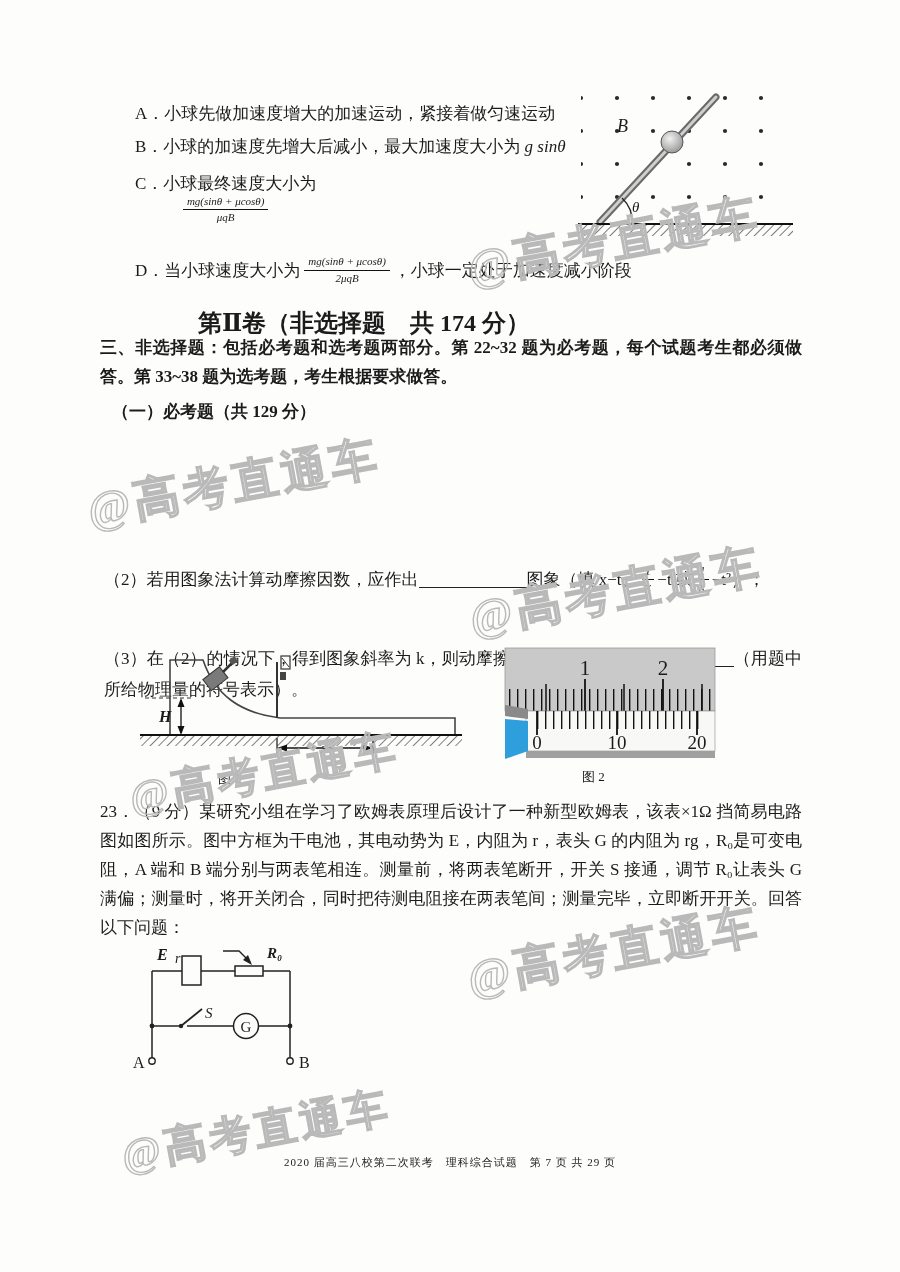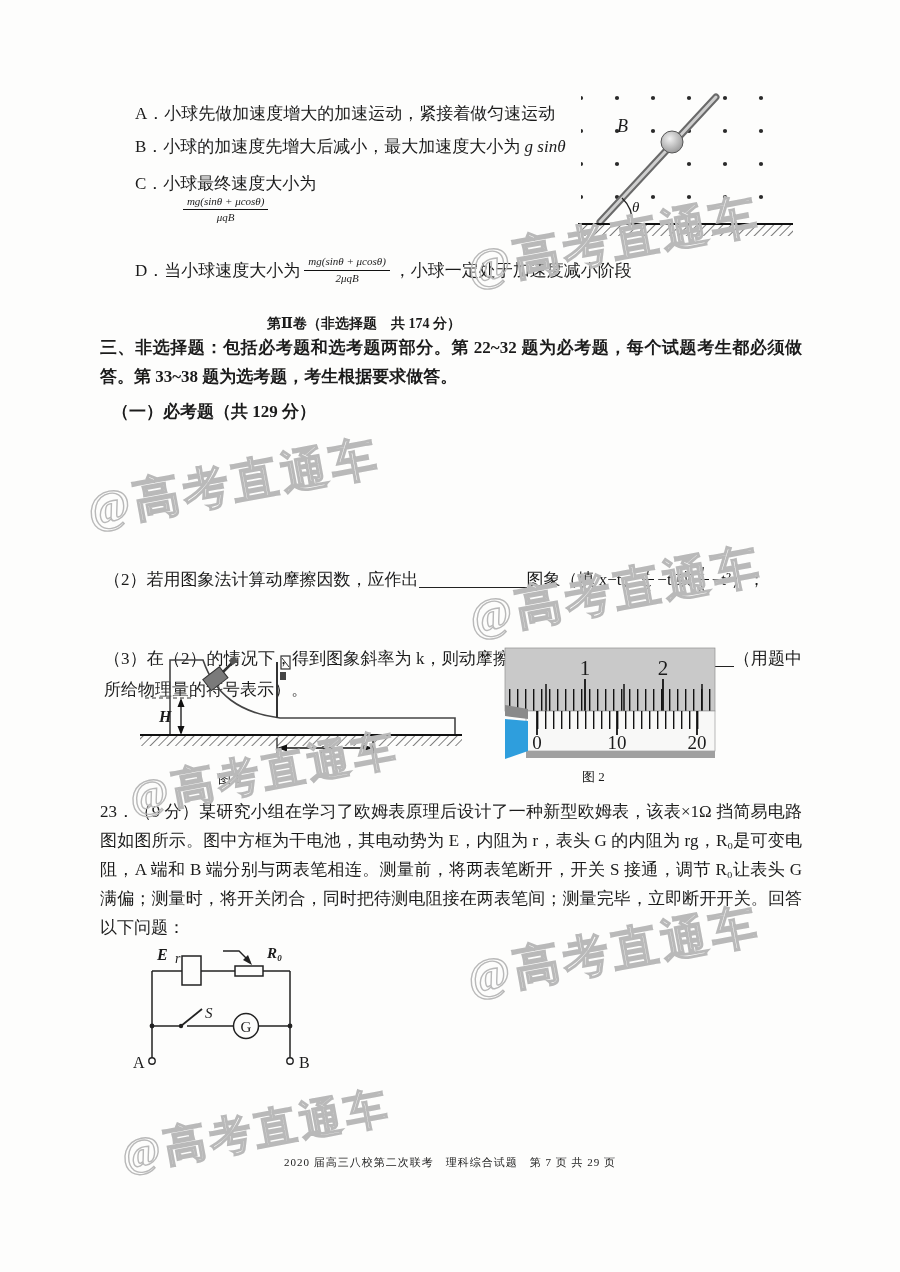--- a/index.html
+++ b/index.html
@@ -79,21 +79,21 @@
     <line x1="25" y1="130" x2="141" y2="5" stroke="#6a6a6a" stroke-width="7" stroke-linecap="round"></line>
     <line x1="25" y1="130" x2="141" y2="5" stroke="#cfcfcf" stroke-width="3" stroke-linecap="round"></line>
     <circle cx="97" cy="50" r="11" fill="url(#ballGrad)" stroke="#555" stroke-width="1"></circle>
     <path d="M 57 132 A 32 32 0 0 0 47 106" fill="none" stroke="#222" stroke-width="1.3"></path>
     <text x="57" y="120" font-size="15" font-style="italic">θ</text>
     <text x="42" y="40" font-size="18" font-style="italic">B</text>
     <line x1="3" y1="132" x2="218" y2="132" stroke="#111" stroke-width="2"></line>
     <rect x="3" y="133" width="215" height="11" fill="url(#hatch1)"></rect>
   </svg>
 
-  <div class="para bold center" style="left:0;top:308px;width:728px;font-size:14px;">第Ⅱ卷（非选择题　共 174 分）</div>
+  <div class="para bold center" style="left:0;top:308px;width:728px;font-size:24px;">第Ⅱ卷（非选择题　共 174 分）</div>
   <div class="para bold" style="left:100px;top:334px;width:702px;line-height:28.5px;">三、非选择题：包括必考题和选考题两部分。第 22~32 题为必考题，每个试题考生都必须做答。第 33~38 题为选考题，考生根据要求做答。</div>
   <div class="para bold" style="left:112px;top:388px;margin-top:8px;">（一）必考题（共 129 分）</div>
 
 
 
   <div class="para row" style="left:104px;top:556px;height:46px;text-align:left;">
     <span>（2）若用图象法计算动摩擦因数，应作出</span>
       <span class="blank b108"></span>
       <span>图象（填 x−t、</span>
     <span class="sfrac">

